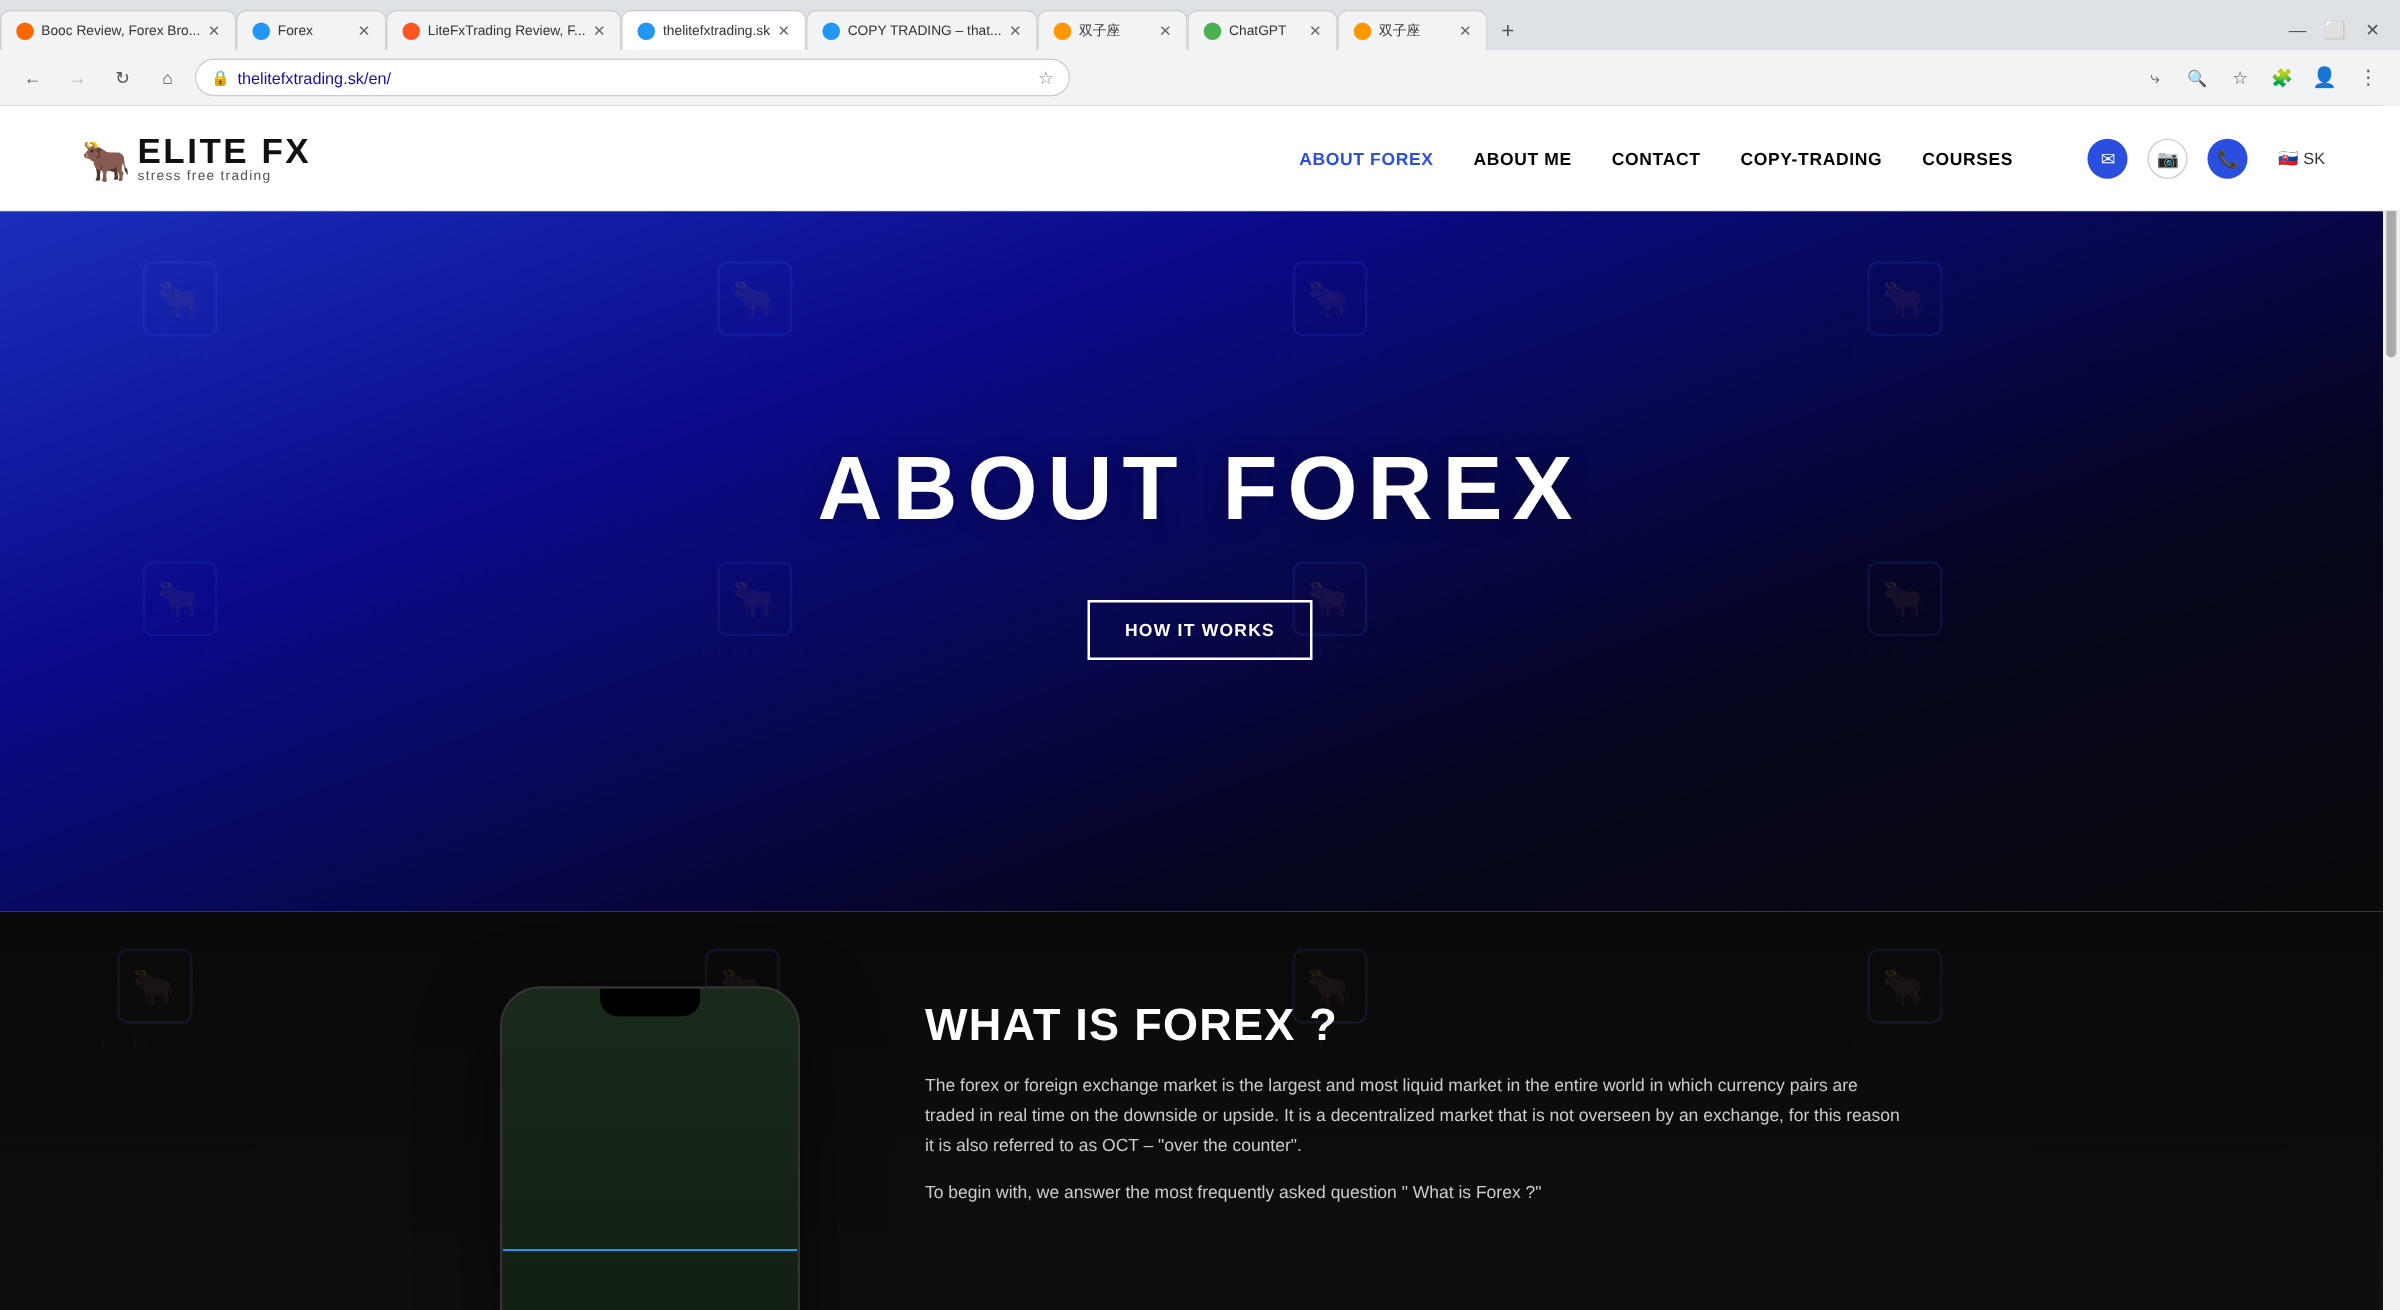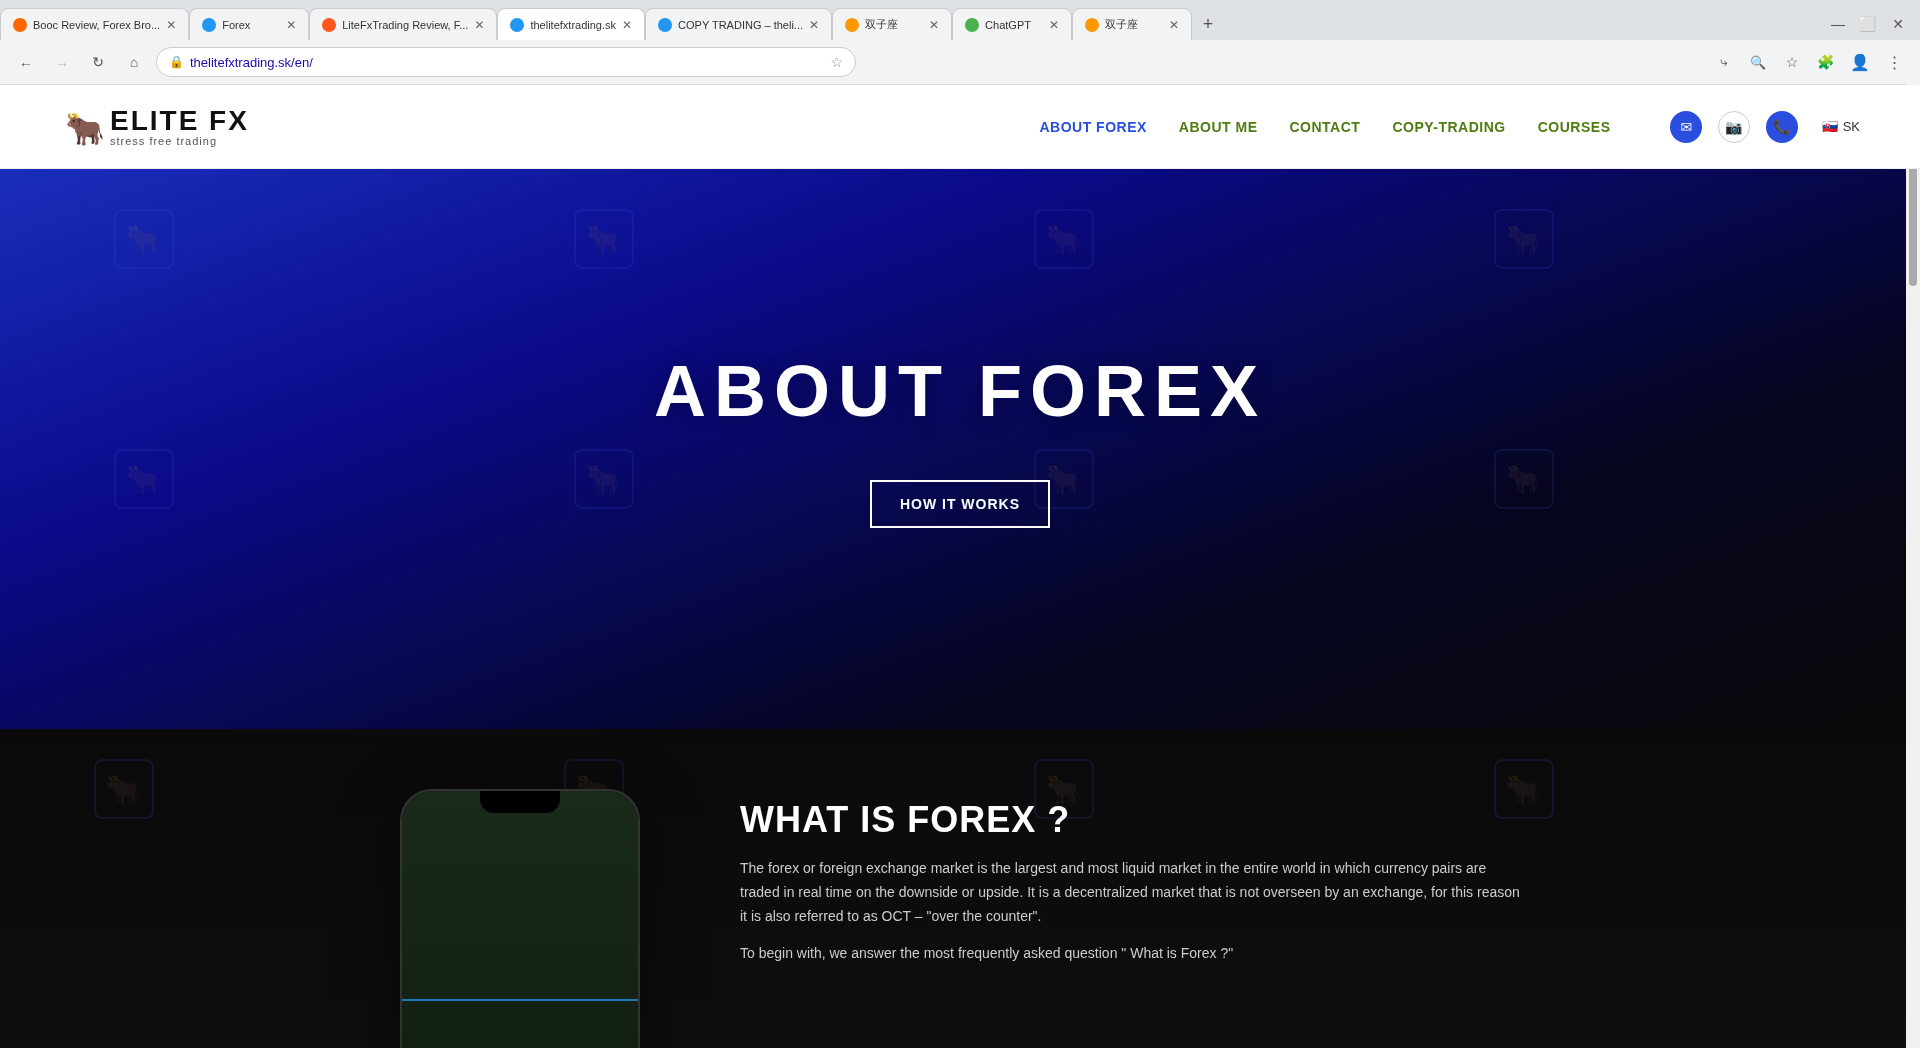--- a/index.html
+++ b/index.html
@@ -161,21 +161,21 @@
     .main-nav {
       display: flex;
       align-items: center;
       gap: 32px;
       margin-left: auto;
       margin-right: 60px;
     }
     .nav-link {
       font-size: 14px;
       font-weight: 600;
-      color: #4d7c0f;
+      color: #000000;
       text-decoration: none;
       letter-spacing: 0.5px;
       cursor: pointer;
     }
     .nav-link.active {
       color: #2a4ede;
     }
     .nav-icons {
       display: flex;
       align-items: center;
@@ -433,21 +433,21 @@
     </div>
 
     <div class="tab active">
       <span class="fav-circle" style="background:#2196f3;"></span>
       <span class="tab-label">thelitefxtrading.sk</span>
       <span class="tab-close">✕</span>
     </div>
 
     <div class="tab">
       <span class="fav-circle" style="background:#2196f3;"></span>
-      <span class="tab-label">COPY TRADING – theli...</span>
+      <span class="tab-label">COPY TRADING – that...</span>
       <span class="tab-close">✕</span>
     </div>
 
     <div class="tab">
       <span class="fav-circle" style="background:#ff9800;"></span>
       <span class="tab-label">双子座</span>
       <span class="tab-close">✕</span>
     </div>
 
     <div class="tab">

